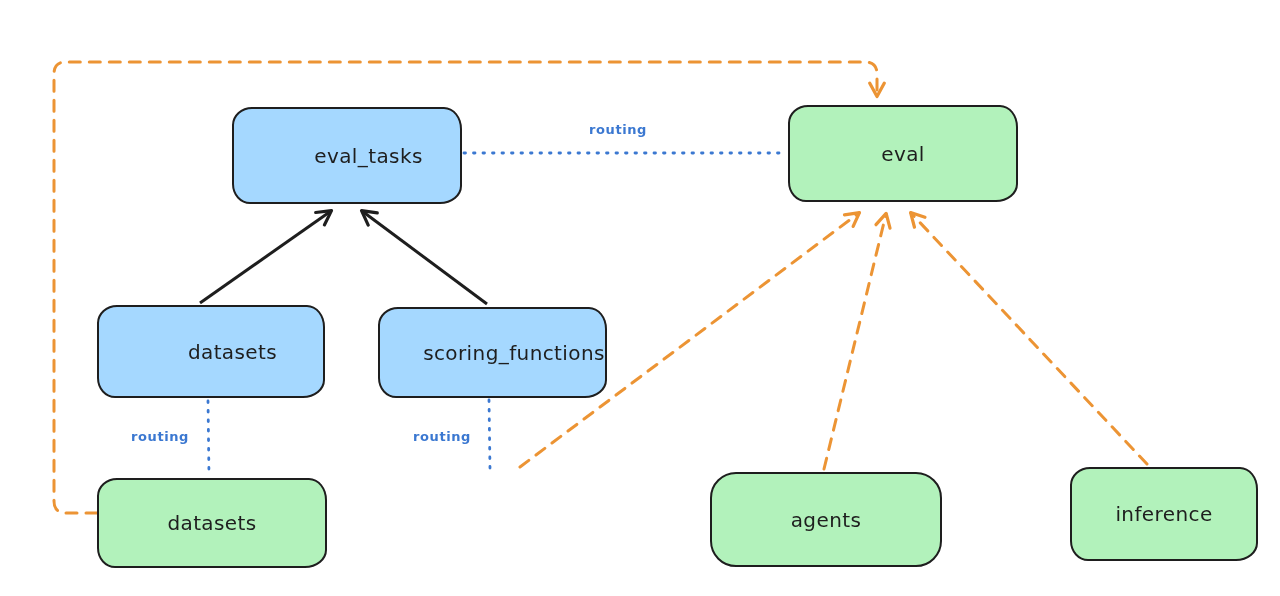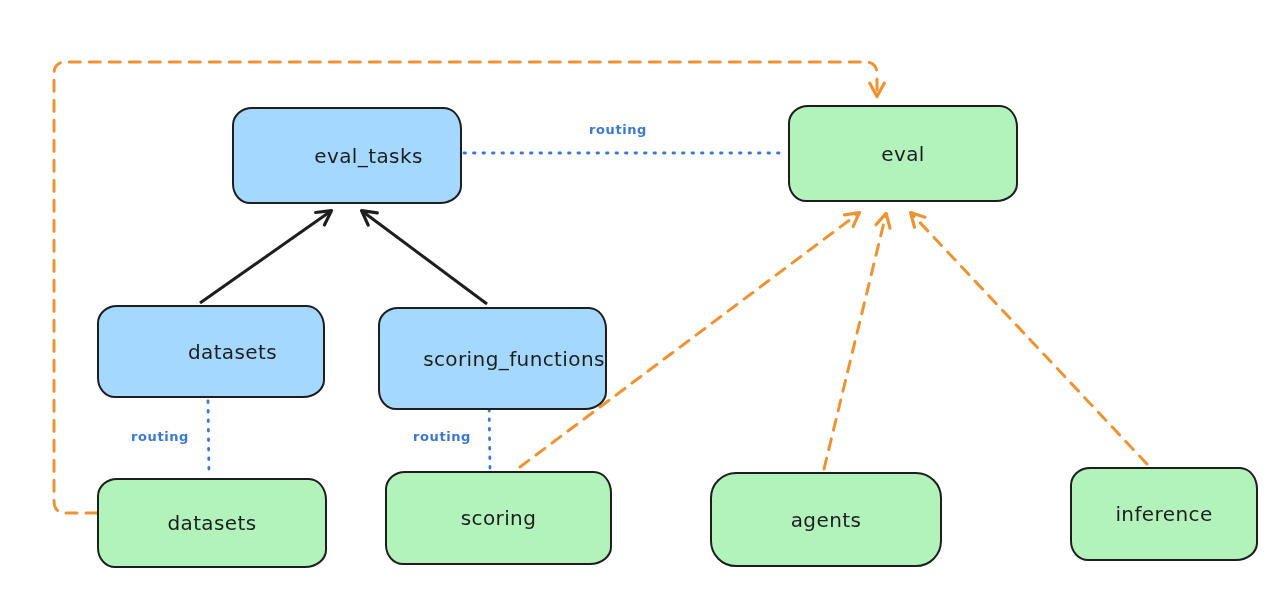--- a/index.html
+++ b/index.html
@@ -25,21 +25,21 @@
   .node.green{background:var(--green-fill,#b2f2bb);}
   .edge-label{
     position:absolute;transform:translate(-50%,-50%);
     color:var(--routing-blue,#3b78d1);font-size:13px;font-weight:600;
     letter-spacing:.6px;white-space:nowrap;
   }
   
   .n-eval-tasks{left:232px;top:107px;width:230px;height:97px;}
   .n-eval{left:788px;top:105px;width:230px;height:97px;}
   .n-datasets{left:97px;top:305px;width:228px;height:93px;}
-  .n-scoring-functions{left:378px;top:307px;width:229px;height:103px;}
+  .n-scoring-functions{left:378px;top:307px;width:229px;height:91px;}
   .n-datasetio{left:97px;top:478px;width:230px;height:90px;}
   .n-scoring{left:385px;top:471px;width:227px;height:94px;}
   .n-agents{left:710px;top:472px;width:232px;height:95px;border-radius:26px;}
   .n-inference{left:1070px;top:467px;width:188px;height:94px;}
   .l-routing-top{left:618px;top:129px;}
   .l-routing-left{left:160px;top:436px;}
   .l-routing-mid{left:442px;top:436px;}
 </style>
 </head>
 <body>
@@ -77,23 +77,20 @@
   </div>
   <div class="node blue n-datasets">
     <span>datasets</span>
   </div>
   <div class="node blue n-scoring-functions">
     <span>scoring_functions</span>
   </div>
   <div class="node green n-datasetio">
     <span>datasets</span>
   </div>
-  <div class="node green n-scoring">
-    <span>scoring</span>
-  </div>
   <div class="node green n-agents">
     <span>agents</span>
   </div>
   <div class="node green n-inference">
     <span>inference</span>
   </div>
 
   <div class="edge-label l-routing-top">routing</div>
   <div class="edge-label l-routing-left">routing</div>
   <div class="edge-label l-routing-mid">routing</div>

